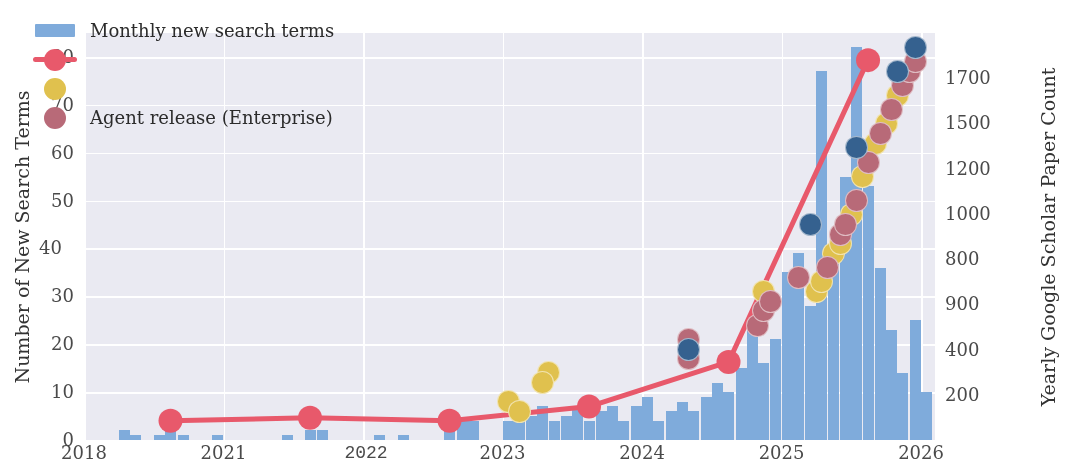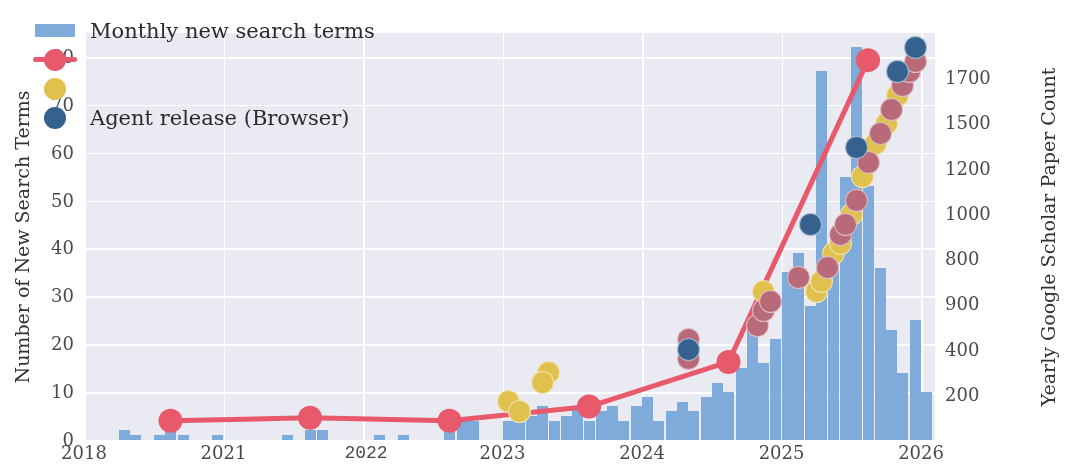--- a/index.html
+++ b/index.html
@@ -11,21 +11,21 @@
   .gridline.v{top:0;height:100%;width:1.6px;}
   .bar{position:absolute;bottom:0;background:#7fabdb;}
   .ytick,.y2tick{position:absolute;color:#4a4a4a;font-size:18px;line-height:1;white-space:nowrap;}
   .ytick{right:1084px;text-align:right;}
   .xtick{position:absolute;top:444px;color:#4a4a4a;font-size:18px;line-height:1;transform:translateX(-50%);white-space:nowrap;}
   .ylabel{position:absolute;color:#333;font-size:19px;white-space:nowrap;transform-origin:0 0;}
   .dot{position:absolute;border-radius:50%;border:1.2px solid rgba(255,255,255,.55);box-sizing:border-box;}
   .legend{position:absolute;left:24px;top:12px;padding:4px 8px;}
   .legend-row{display:flex;align-items:center;height:29px;}
   .legend-key{width:46px;display:flex;align-items:center;justify-content:center;margin-right:12px;}
-  .legend-text{font-size:21px;color:#2b2b2b;white-space:nowrap;text-align:right;}
+  .legend-text{font-size:18px;color:#2b2b2b;white-space:nowrap;text-align:right;}
   .swatch-bar{width:40px;height:13px;background:#7fabdb;border-radius:1px;}
   .swatch-line{position:relative;width:44px;height:5px;background:#e8596b;border-radius:3px;}
   .swatch-line::after{content:"";position:absolute;left:11px;top:-8.5px;width:22px;height:22px;border-radius:50%;background:#e8596b;}
   .swatch-dot{width:22px;height:22px;border-radius:50%;}
   svg.overlay{position:absolute;left:0;top:0;overflow:visible;}
 </style>
 </head>
 <body>
 
 <div id="fig">
@@ -150,21 +150,21 @@
         <div class="dot" style="left: 801.833px; top: 26.8059px; width: 23px; height: 23px; background: rgb(53, 97, 143);"></div>
         <div class="dot" style="left: 819.969px; top: 2.86471px; width: 23px; height: 23px; background: rgb(53, 97, 143);"></div>
       </div>
   </div>
 
   <div id="yticks">
       <div class="ytick" style="left: 46px; width: 28px; text-align: right; top: 431px;">0</div>
       <div class="ytick" style="left: 46px; width: 28px; text-align: right; top: 383.118px;">10</div>
       <div class="ytick" style="left: 46px; width: 28px; text-align: right; top: 335.235px;">20</div>
       <div class="ytick" style="left: 46px; width: 28px; text-align: right; top: 287.353px;">30</div>
-      <div class="ytick" style="left: 46px; width: 28px; text-align: right; top: 239.471px;">40</div>
+      <div class="ytick" style="left: 34px; width: 28px; text-align: right; top: 239.471px;">40</div>
       <div class="ytick" style="left: 46px; width: 28px; text-align: right; top: 191.588px;">50</div>
       <div class="ytick" style="left: 46px; width: 28px; text-align: right; top: 143.706px;">60</div>
       <div class="ytick" style="left: 46px; width: 28px; text-align: right; top: 95.8235px;">70</div>
       <div class="ytick" style="left: 46px; width: 28px; text-align: right; top: 47.9412px;">80</div>
     </div>
   <div id="y2ticks">
       <div class="y2tick" style="left: 945px; top: 385.778px;">200</div>
       <div class="y2tick" style="left: 945px; top: 340.556px;">400</div>
       <div class="y2tick" style="left: 945px; top: 295.333px;">900</div>
       <div class="y2tick" style="left: 945px; top: 250.111px;">800</div>
@@ -198,18 +198,18 @@
           <div class="swatch-line" style="background: rgb(232, 89, 107);"></div>
         </div>
       </div>
       <div class="legend-row">
         <div class="legend-key">
           <div class="swatch-dot" style="background: rgb(224, 193, 78);"></div>
         </div>
       </div>
       <div class="legend-row">
         <div class="legend-key">
-          <div class="swatch-dot" style="background: rgb(53, 97, 143);"></div>
-        </div>
-        <div class="legend-text">Agent release (Browser)</div>
+          <div class="swatch-dot" style="background: rgb(184, 106, 120);"></div>
+        </div>
+        <div class="legend-text">Agent release (Enterprise)</div>
       </div>
     </div>
 </div>
 
 </body></html>

